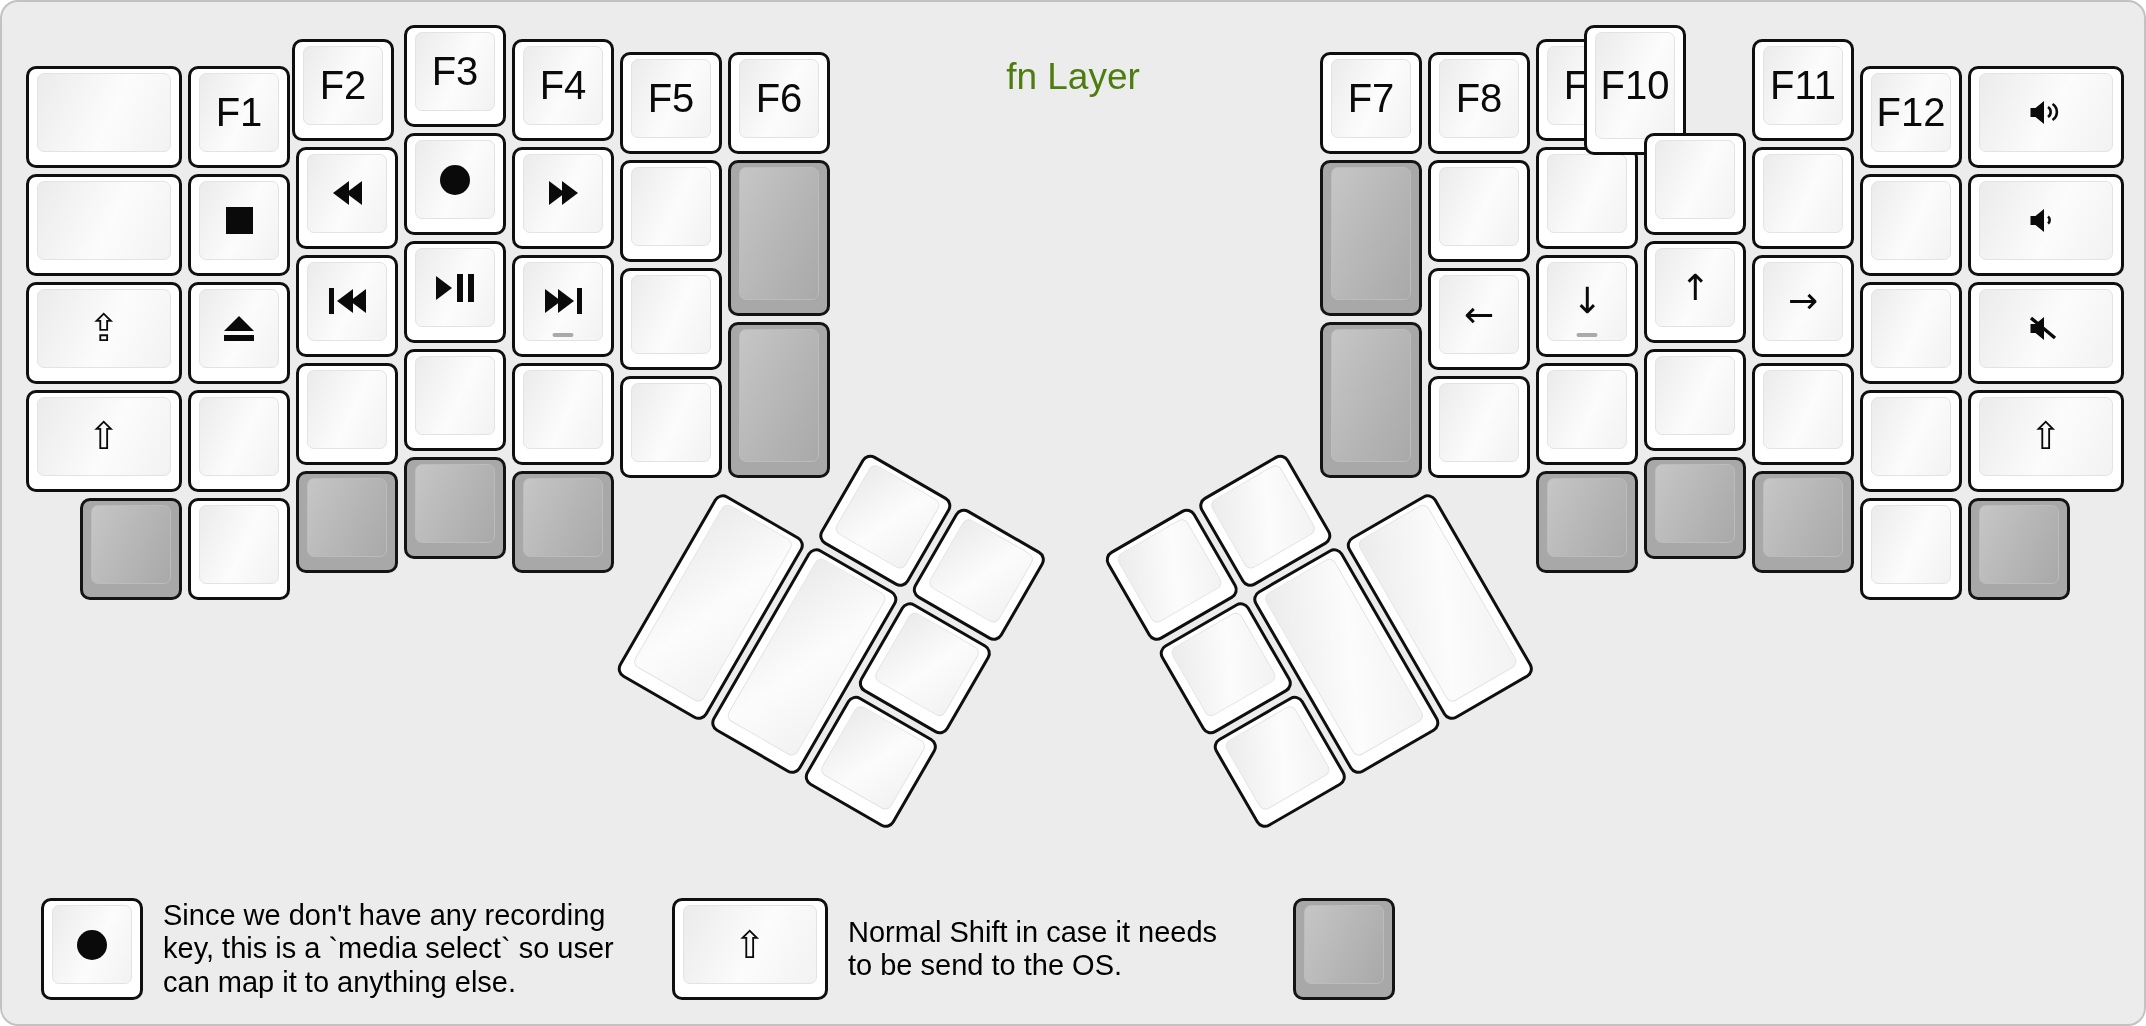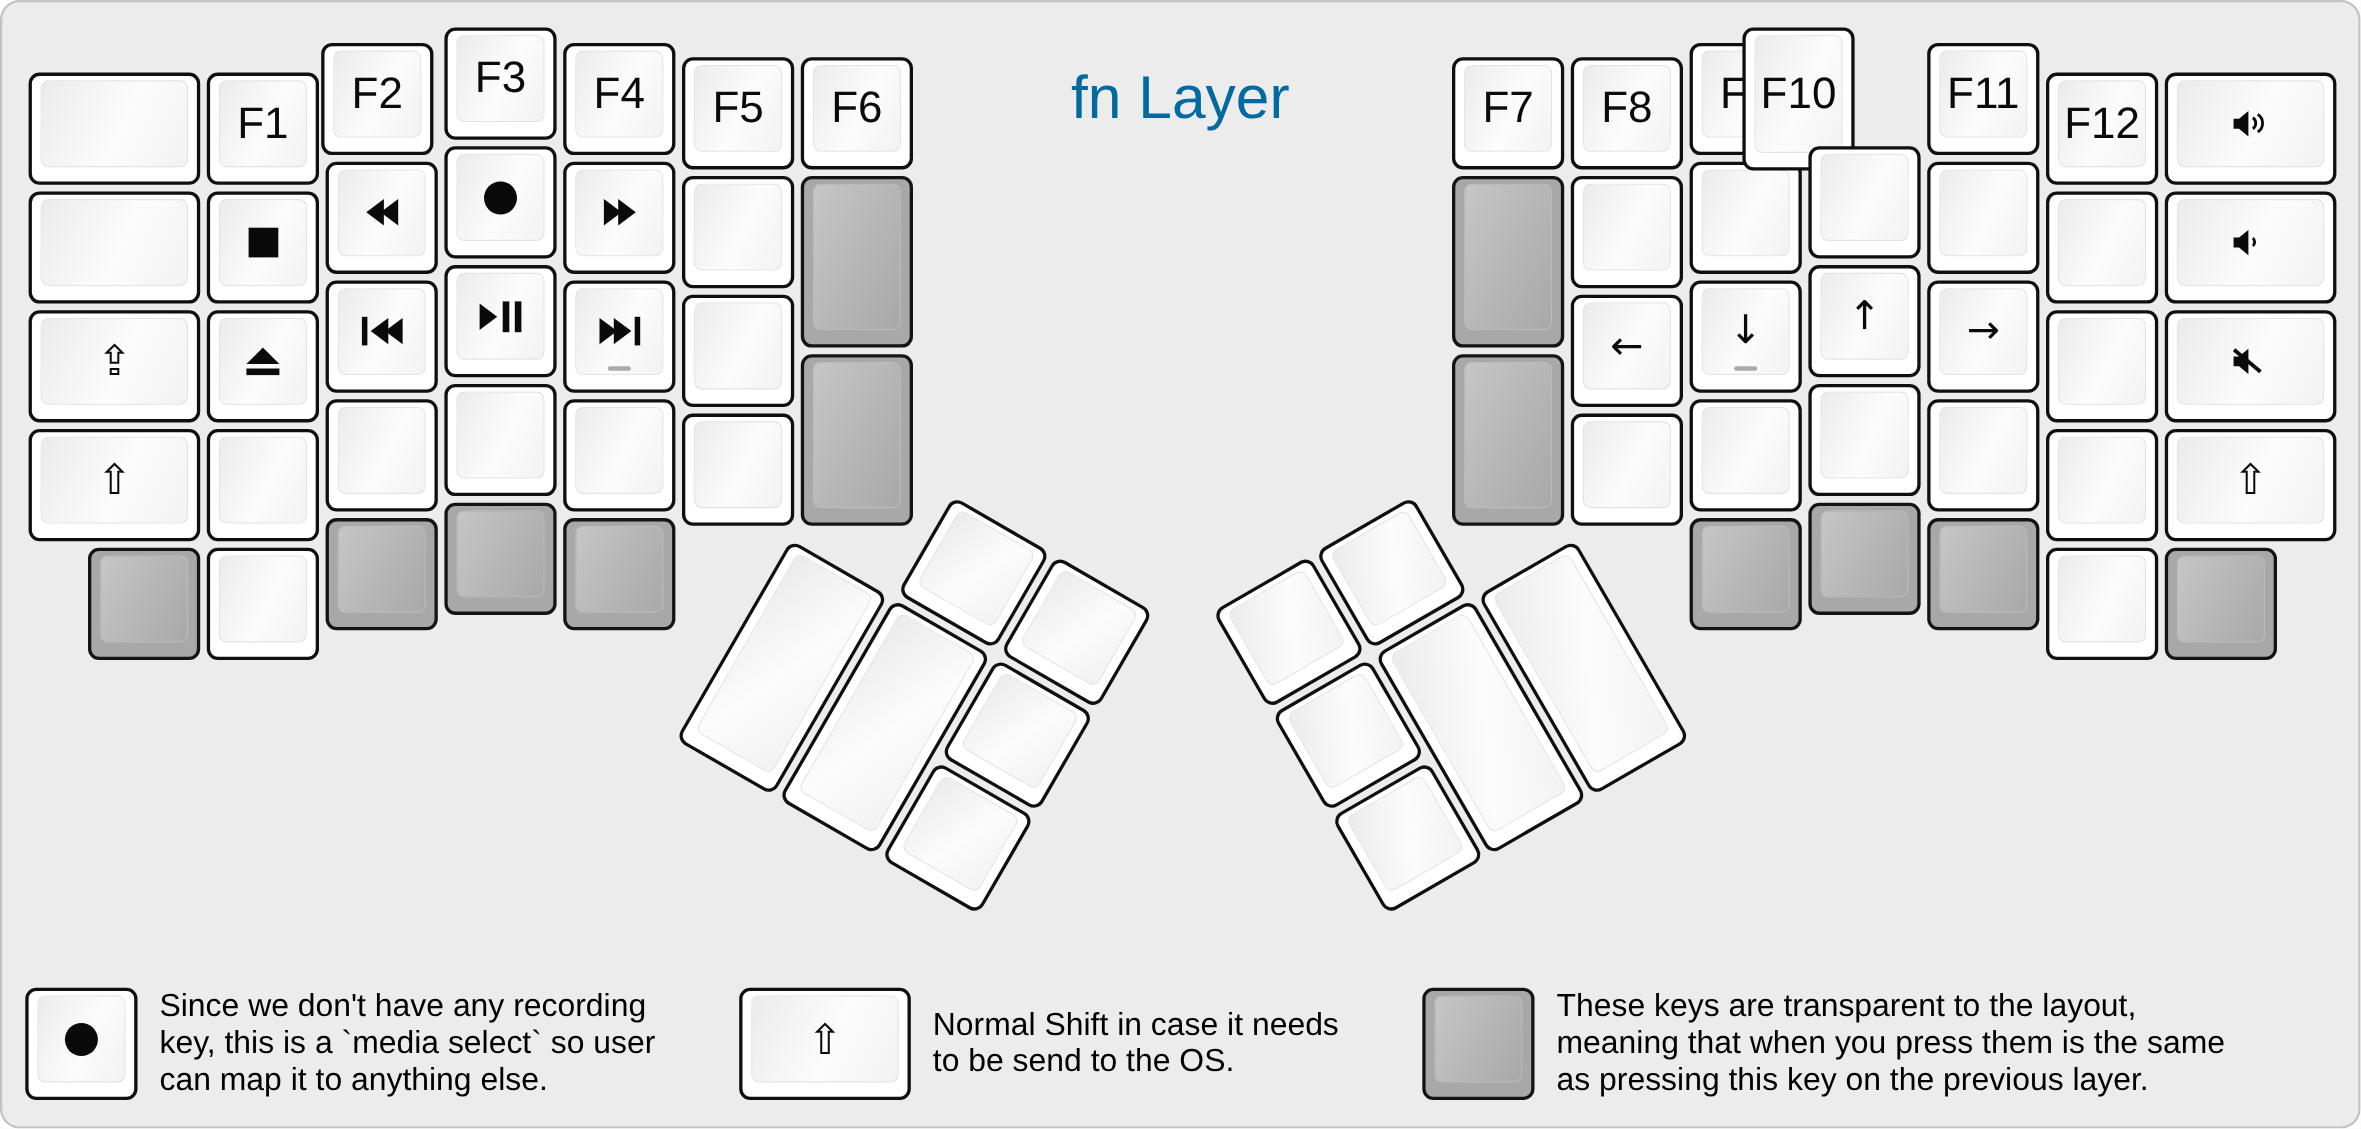--- a/index.html
+++ b/index.html
@@ -1,20 +1,20 @@
 <!DOCTYPE html>
 <html><head>
 <meta charset="utf-8">
 <style>
   html,body{margin:0;padding:0;background:#ffffff;}
   body{font-family:"Liberation Sans",sans-serif;}
   #page{position:relative;width:2146px;height:1026px;background:#ececec;
         border:2px solid #c2c2c2;border-radius:18px;box-sizing:border-box;overflow:hidden;}
   #title{position:absolute;top:54px;left:50%;transform:translateX(-50%);
-         font-size:55px;color:#0369a1;white-space:nowrap;}
+         font-size:37px;color:#4d7c0f;white-space:nowrap;}
   
   .key{position:absolute;background:#fff;border:3px solid #0f0f0f;border-radius:10px;
        box-sizing:border-box;}
   .key .cap{position:absolute;left:8px;right:8px;top:4px;bottom:13px;border-radius:7px;
        border:1.5px solid #e3e3e3;
        background:linear-gradient(115deg,#ebebeb 0%,#fcfcfc 55%,#f2f2f2 100%);
        display:flex;align-items:center;justify-content:center;overflow:visible;}
   .key.gray{background:#a8a8a8;border-color:#141414;}
   .key.gray .cap{border-color:#bcbcbc;
        background:linear-gradient(115deg,#c6c6c6 0%,#b4b4b4 60%,#a9a9a9 100%);}
@@ -391,21 +391,21 @@
         </div>
         <div class="key" style="width: 102px; height: 102px; left: 3px; top: 111px;">
           <div class="cap"></div>
         </div>
         <div class="key" style="width: 102px; height: 102px; left: 3px; top: 219px;">
           <div class="cap"></div>
         </div>
       </div>
     </div>
   <div id="legend">
-      <div class="legend-item" style="left: 21px; top: 16px;">
+      <div class="legend-item" style="left: 39px; top: 16px;">
         <div class="key inline" style="width: 102px; height: 102px;">
           <div class="cap">
             <span class="icon">
               <i class="dot"></i>
             </span>
           </div>
         </div>
         <div class="legend-text">Since we don't have any recording
 key, this is a `media select` so user
 can map it to anything else.</div>
@@ -416,18 +416,15 @@
             <span class="ch">⇧</span>
           </div>
         </div>
         <div class="legend-text">Normal Shift in case it needs
 to be send to the OS.</div>
       </div>
       <div class="legend-item" style="left: 1291px; top: 16px;">
         <div class="key gray inline" style="width: 102px; height: 102px;">
           <div class="cap"></div>
         </div>
-        <div class="legend-text">These keys are transparent to the layout,
-meaning that when you press them is the same
-as pressing this key on the previous layer.</div>
       </div>
     </div>
 </div>
 
 </body></html>

